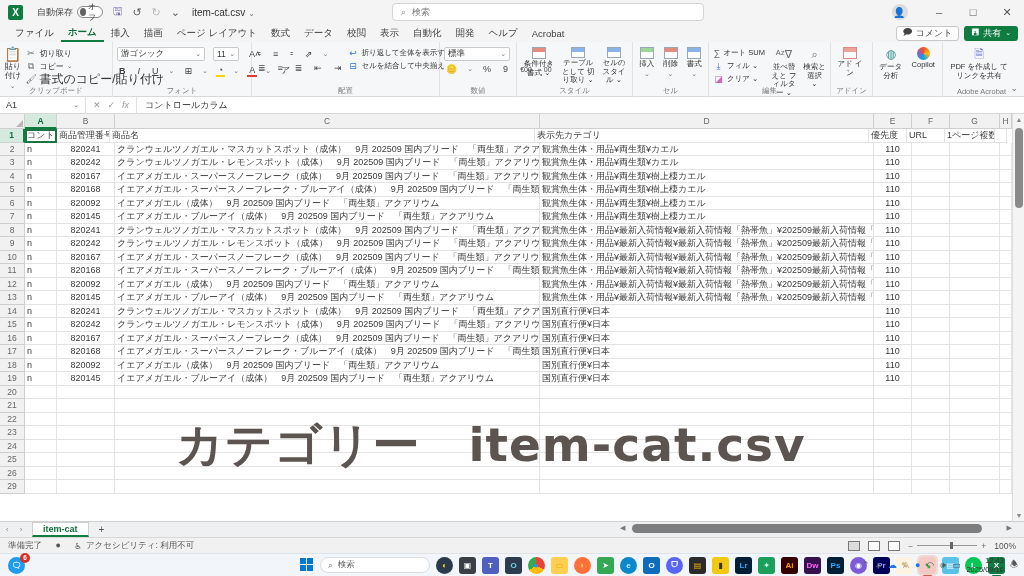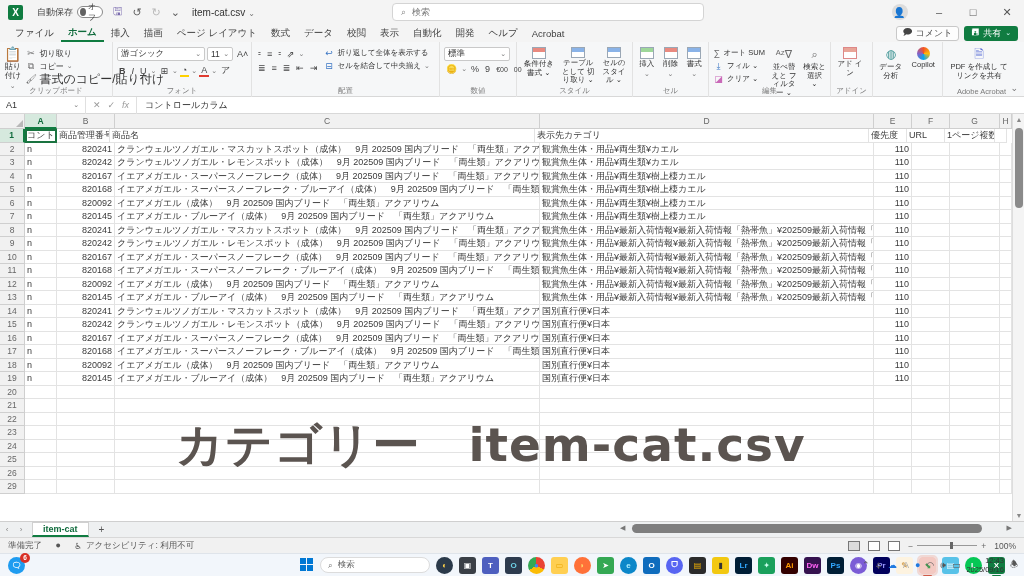--- a/index.html
+++ b/index.html
@@ -34,21 +34,21 @@
   
   .ribbon { position:absolute; left:0; top:42px; width:1024px; height:55px; background:#f6f7f8; border-bottom:1px solid #d8d8d8; display:flex; }
   .rgroup { position:relative; height:55px; border-right:1px solid #e2e2e2; padding:3px 4px 12px 4px; display:flex; gap:4px; }
   .rgroup .glabel { position:absolute; bottom:1px; left:0; right:0; text-align:center; font-size:7.5px; color:#7a7a7a; white-space:nowrap; }
   .bigbtn { display:flex; flex-direction:column; align-items:center; justify-content:flex-start; width:40px; font-size:8px; color:#333; text-align:center; line-height:1.1; gap:1px; padding-top:2px; }
   .bigbtn .bicon { font-size:14px; line-height:15px; color:#6b6b6b; }
   .smallcol { display:flex; flex-direction:column; justify-content:flex-start; gap:1px; padding-top:2px; }
   .smallbtn { display:flex; align-items:center; gap:3px; font-size:8px; color:#333; height:12px; white-space:nowrap; }
   .sicon { font-size:9px; color:#6b6b6b; width:11px; text-align:center; }
   .combo { background:#fff; border:1px solid #c9c9c9; border-radius:2px; font-size:8.5px; color:#333; display:flex; align-items:center; justify-content:space-between; padding:0 3px; height:14px; }
-  .fontrow { display:flex; gap:2px; align-items:center; }
+  .fontrow { display:flex; gap:8px; align-items:center; }
   .fmt { font-size:9px; color:#444; padding:0 2px; }
   .u-red { border-bottom:2px solid #e03c31; }
   .u-yel { border-bottom:2px solid #ffd100; }
   .minigrid { width:14px; height:12px; border:1px solid #9aa7b5; background:linear-gradient(#fff,#fff); position:relative; }
   .minigrid::before { content:""; position:absolute; left:0; top:0; right:0; height:4px; }
   .mg-red::before { background:#e98a80; }
   .mg-blue::before { background:#8ab3e8; }
   .mg-green::before { background:#9ed79a; }
   .mg-orange { border-color:#d88; }
   .mg-orange::before { background:#e8a598; }
@@ -65,21 +65,21 @@
 
   
   .grid { position:absolute; left:0; top:114px; width:1012px; height:407px; background:#fff; overflow:hidden; }
   .grow { display:flex; }
   .gc { border-right:1px solid #e3e3e3; border-bottom:1px solid #e3e3e3; font-size:9px; color:#3a3a3a; white-space:nowrap; overflow:hidden; padding:0 2px; line-height:13px; height:13.5px; flex:none; }
   .ghead .gc, .rowhdr { background:#f1f1f1; color:#666; text-align:center; border-right:1px solid #cfcfcf; border-bottom:1px solid #cfcfcf; font-size:8.5px; }
   .ghead .gc { height:15px; line-height:15px; }
   .selhdr { background:#d6e9de !important; color:#0f6b3c !important; font-weight:bold; }
   .selcol { border-bottom:2px solid #107c41 !important; }
   .selrow { border-right:2px solid #107c41 !important; }
-  .num { text-align:right; }
+  .num { text-align:center; }
   .selcell { outline:2px solid #1a7340; outline-offset:-2px; position:relative; z-index:2; }
   .corner { position:relative; }
   .corner::after { content:""; position:absolute; right:1px; bottom:1px; border-left:7px solid transparent; border-bottom:7px solid #b8b8b8; }
 
   .vscroll { position:absolute; right:0; top:114px; width:12px; height:407px; background:#f4f4f4; border-left:1px solid #ddd; }
   .vthumb { position:absolute; left:2px; top:14px; width:8px; height:80px; background:#8a8a8a; border-radius:4px; }
   .varr { position:absolute; left:0; width:12px; text-align:center; color:#888; font-size:7px; }
 
   
   .tabbar { position:absolute; left:0; top:521px; width:1024px; height:16px; background:#eef0f1; border-top:1px solid #cfcfcf; display:flex; align-items:center; font-size:9px; color:#555; }

